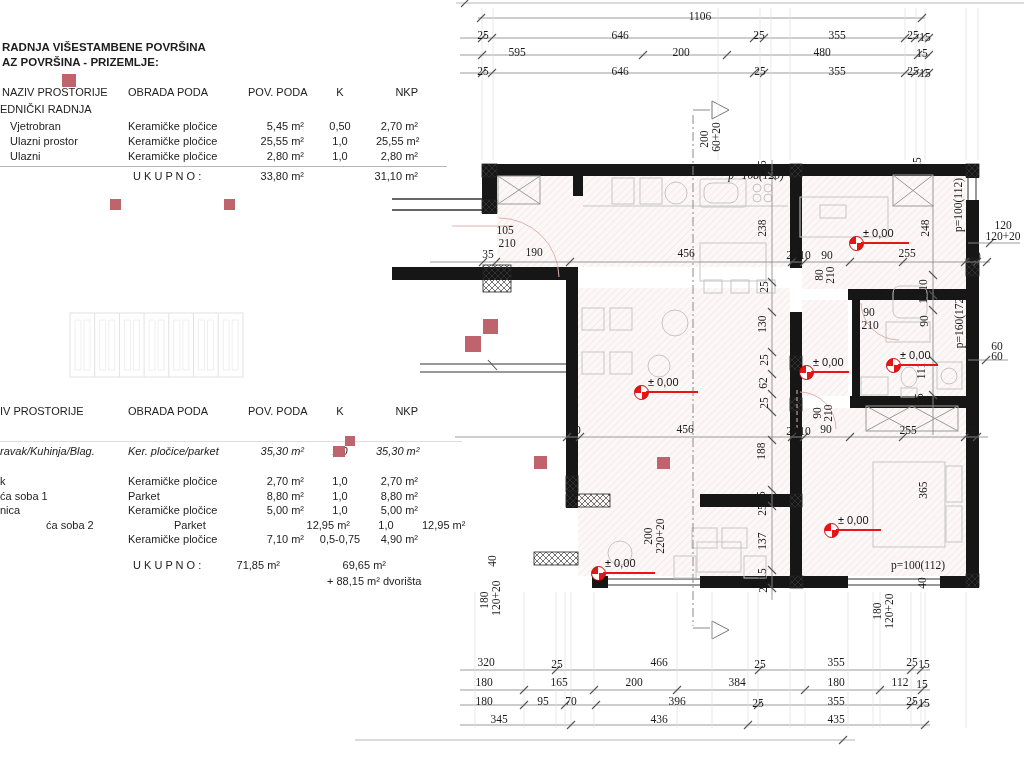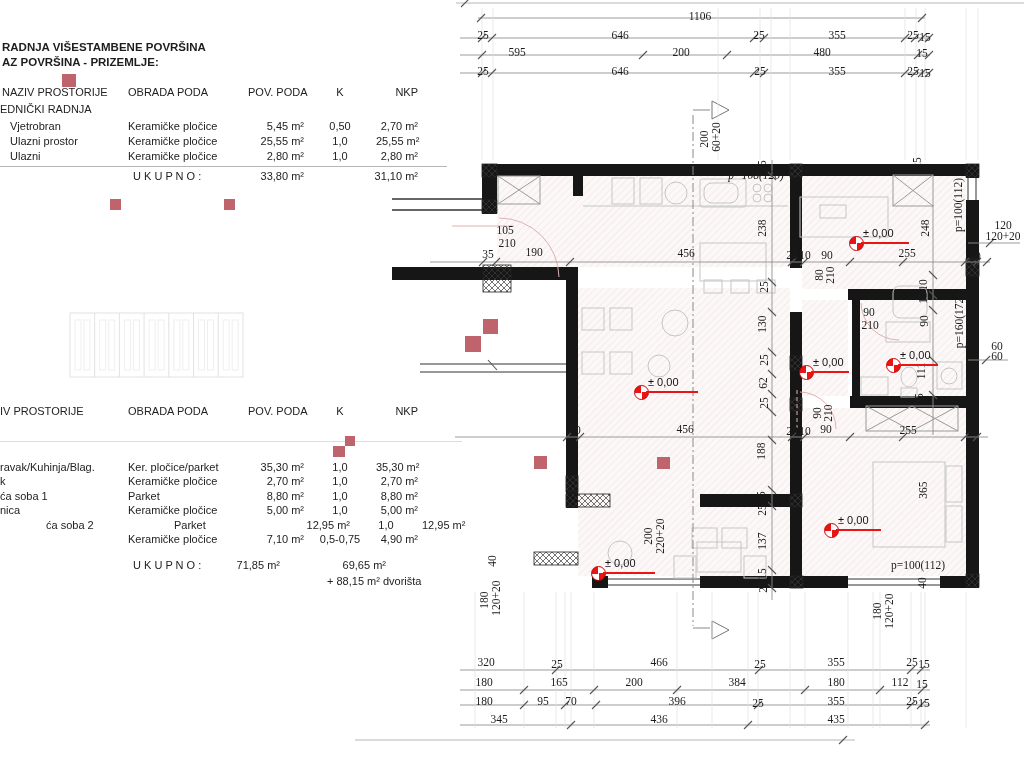--- a/index.html
+++ b/index.html
@@ -360,21 +360,21 @@
   <span class="abslab num" style="left:352px;top:170px;width:66px">31,10 m²</span>
 
   <div id="t2" class="tbl" style="top:405px">
       <div class="trow" style="top: 0px; height: 15px;">
         <span class="c0n">IV PROSTORIJE</span>
         <span class="c1">OBRADA PODA</span>
         <span class="c2">POV. PODA</span>
         <span class="c3">K</span>
         <span class="c4">NKP</span>
       </div>
-      <div class="trow" style="top: 56px; height: 14px;">
+      <div class="trow" style="top: 40px; height: 14px; font-style: italic;">
         <span class="c0n">ravak/Kuhinja/Blag.</span>
         <span class="c1">Ker. pločice/parket</span>
         <span class="c2">35,30 m²</span>
         <span class="c3">1,0</span>
         <span class="c4">35,30 m²</span>
       </div>
       <div class="trow" style="top: 70.4px; height: 14px;">
         <span class="c0n">k</span>
         <span class="c1">Keramičke pločice</span>
         <span class="c2">2,70 m²</span>

